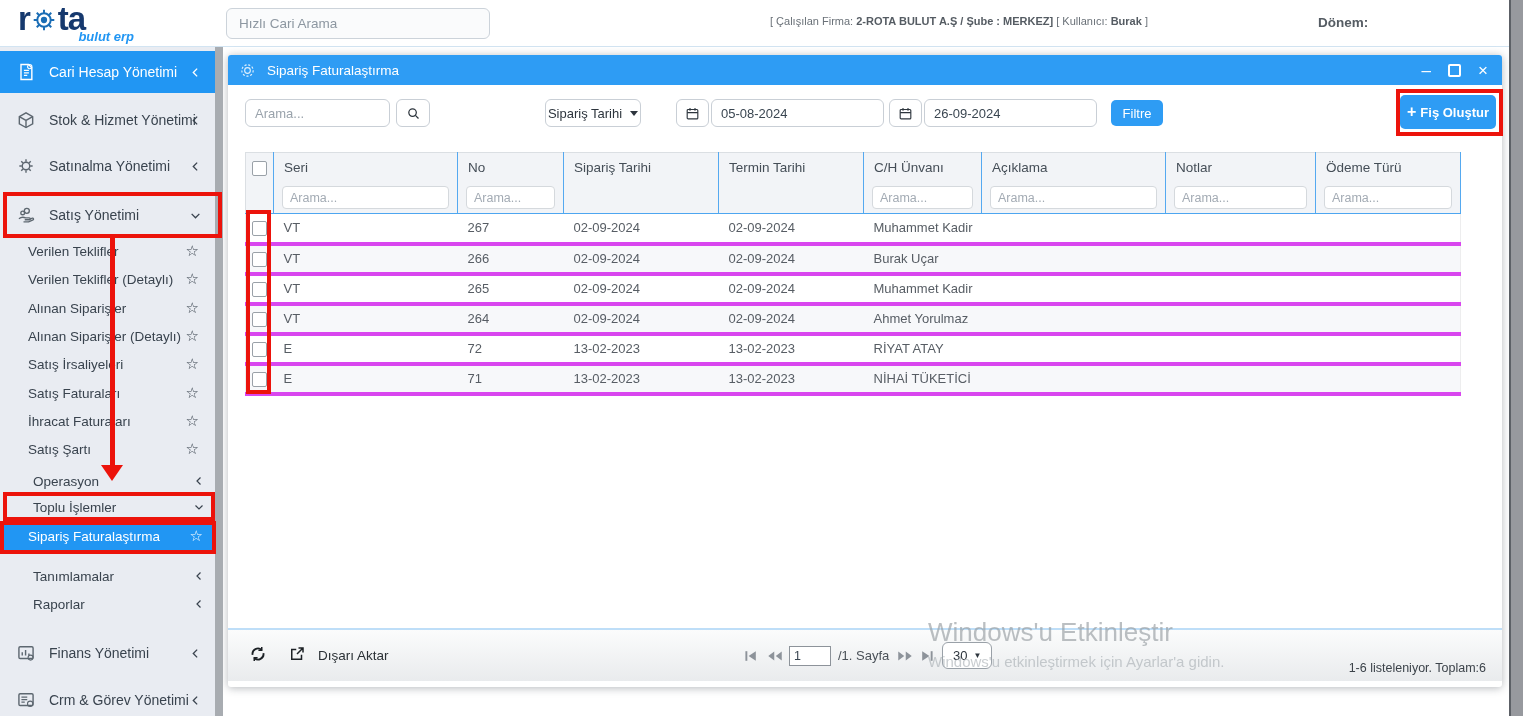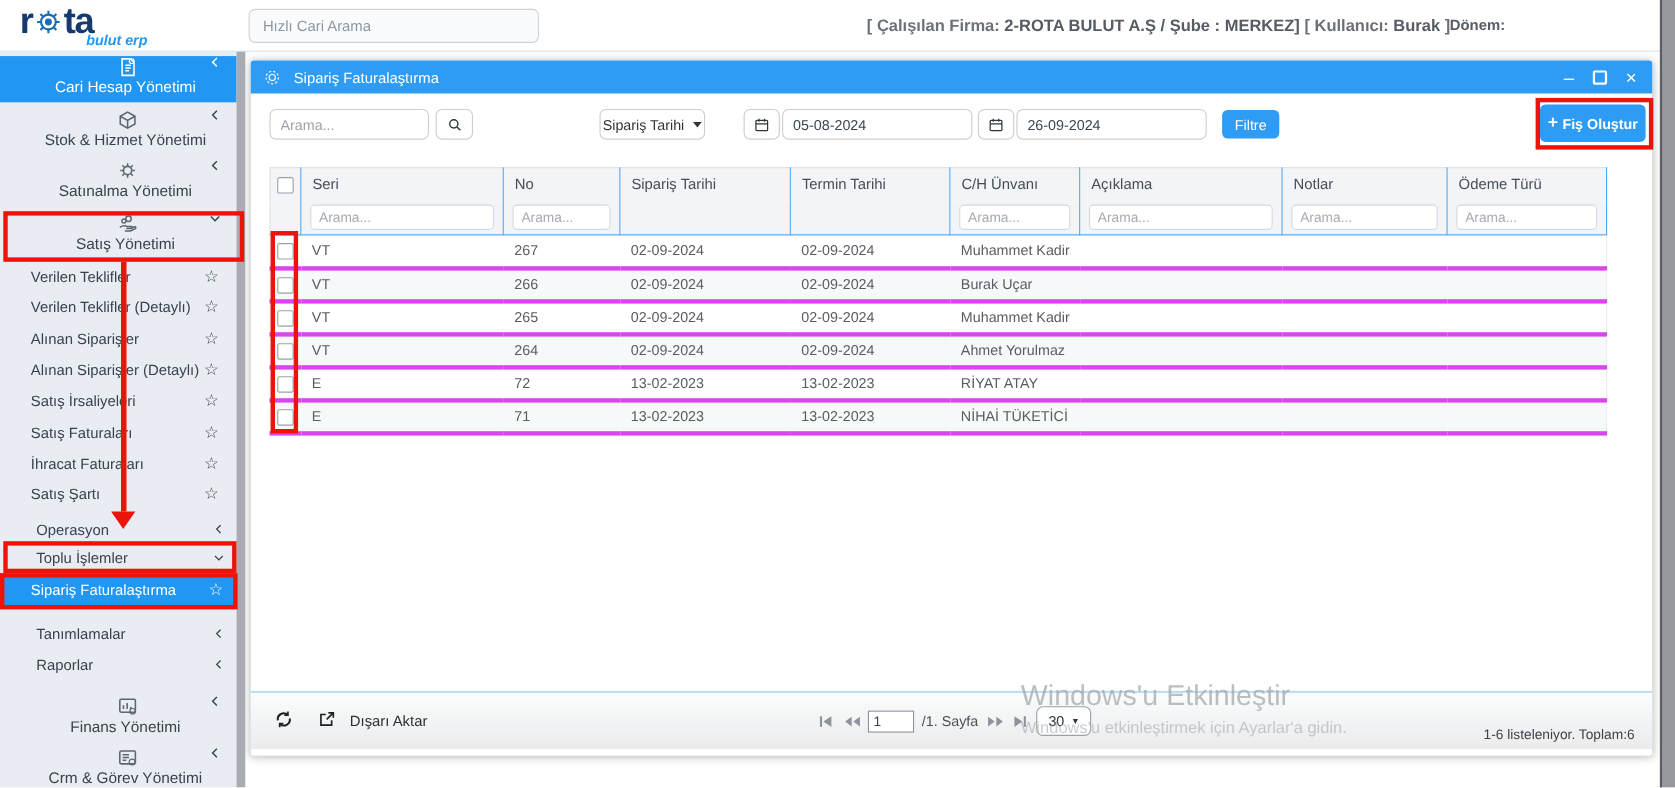--- a/index.html
+++ b/index.html
@@ -8,29 +8,29 @@
   #stage { position:relative; width:1523px; height:716px; background:#fff; }
 
   
   .tophdr { position:absolute; left:0; top:0; width:1523px; height:47px; background:#fff; border-bottom:1px solid #d2e4f2; z-index:2; }
   .logo { position:absolute; left:18px; top:2px; width:120px; height:44px; }
   .logo-row { display:flex; align-items:center; }
   .logo-txt { font-size:33px; font-weight:bold; color:#16396e; letter-spacing:-1px; line-height:34px; }
   .logo-sub { font-size:13px; font-style:italic; font-weight:bold; color:#2196f3; text-align:right; margin-top:-7px; padding-right:4px; }
   .quick-search { position:absolute; left:226px; top:8px; width:264px; height:31px; border:1px solid #ccd3da; border-radius:6px; background:#fafbfc; padding:0 12px; font-size:13.5px; color:#3a4651; }
   .quick-search::placeholder { color:#8d97a1; }
-  .company-info { position:absolute; left:788px; top:15px; font-size:15px; color:#6a7178; white-space:nowrap;font-weight:bold; }
+  .company-info { position:absolute; left:770px; top:15px; font-size:11px; color:#6a7178; white-space:nowrap; }
   .company-info b { color:#555c63; }
   .donem-lbl { position:absolute; left:1292px; top:15px; font-size:13.5px; font-weight:bold; color:#555c63;margin-left:26px; }
   .donem-input { position:absolute; left:1352px; top:7px; width:140px; height:32px; border:1px solid #ccd3da; border-radius:6px; padding:0 14px; font-size:14px; color:#3a4651; background:#fff; }
 
   
   .sidebar { position:absolute; left:0; top:47px; width:215px; height:669px; background:#e9ecf2; z-index:1; }
   .sb-item { position:absolute; left:0; width:215px; display:flex; align-items:center; cursor:pointer; color:#39434e; }
-  .sb-group { height:42px; font-size:14px;flex-direction:column; }
+  .sb-group { height:42px; font-size:14px; }
   .sb-group .sb-ico { width:20px; height:20px; margin-left:16px; color:#5d6770; flex:none; }
   .sb-group .sb-lbl { margin-left:13px; }
   .sb-group.active { background:#2196f3; color:#fff; }
   .sb-group.active .sb-ico { color:#fff; }
   .sb-chev { position:absolute; right:14px; width:11px; height:11px; color:inherit; }
   .sb-sub { height:26px; font-size:13.5px; padding-left:28px; }
   .sb-sub .star, .sb-sec .star { position:absolute; right:16px; font-size:15px; color:#39434e; }
   .sb-sec { height:28px; font-size:13.5px; padding-left:33px;align-items:center; }
   .sb-sec.active { background:#2196f3; color:#fff; padding-left:28px; }
   .sb-sec.active .star { color:#fff; }

